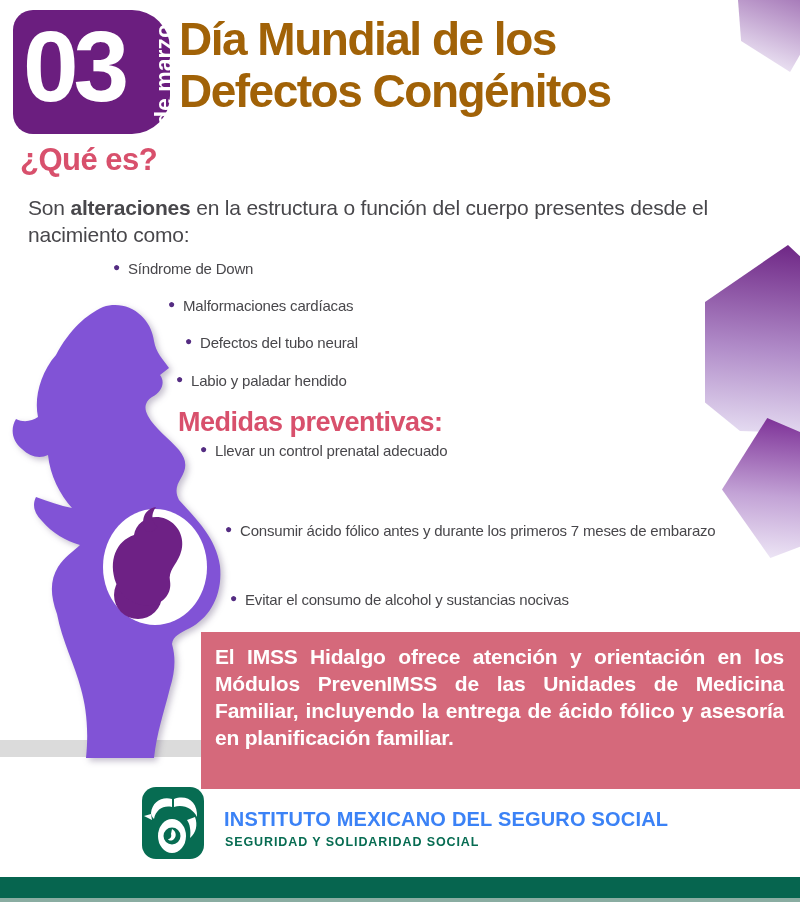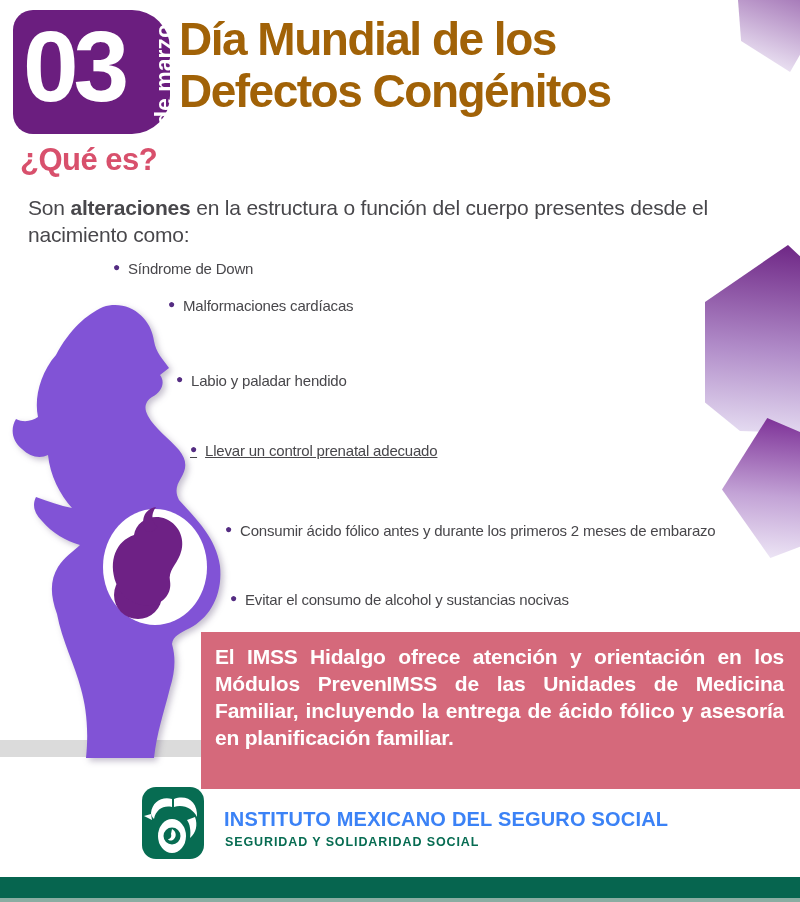--- a/index.html
+++ b/index.html
@@ -58,21 +58,21 @@
   }
   .bullet::before{
     content:"\25CF";color:#542C82;font-size:12px;padding-right:8px;
     position:relative;top:-3px;
   }
   .nw{white-space:nowrap;}
   .b1{left:113px;top:259px;}
   .b2{left:168px;top:296px;}
   .b3{left:185px;top:333px;}
   .b4{left:176px;top:371px;}
-  .p1{left:190px;top:441px;text-decoration:underline;}
+  .p1{left:200px;top:441px;}
   .p2{left:186px;top:481px;}
   .p3{left:225px;top:521px;width:552px;text-align:justify;}
   .p4{left:230px;top:582px;width:548px;text-align:justify;margin-top:8px;}
   
   .notice{
     position:absolute;left:201px;top:632px;width:599px;height:157px;
     background:#D5697B;box-sizing:border-box;padding:11px 16px 11px 14px;
     color:#fff;font-weight:bold;font-size:21px;line-height:1.29;
     text-align:justify;letter-spacing:-0.2px;z-index:3;
   }
@@ -113,24 +113,26 @@
   </div>
   <h1 class="main-title"><span>Día Mundial de los</span><br>
     <span>Defectos Congénitos</span>
   </h1>
 
   <h2 class="section-heading h-quees">¿Qué es?</h2>
   <p class="intro"><span>Son </span><b>alteraciones</b><span> en la estructura o función del cuerpo presentes desde el nacimiento como:</span></p>
 
   <div class="bullet nw b1">Síndrome de Down</div>
   <div class="bullet nw b2">Malformaciones cardíacas</div>
+  <div class="bullet nw b3">Defectos del tubo neural</div>
   <div class="bullet nw b4">Labio y paladar hendido</div>
 
+  <h2 class="section-heading h-medidas">Medidas preventivas:</h2>
   <div class="bullet nw p1">Llevar un control prenatal adecuado</div>
-  <div class="bullet p3">Consumir ácido fólico antes y durante los primeros 2 meses de embarazo</div>
+  <div class="bullet p3">Consumir ácido fólico antes y durante los primeros 7 meses de embarazo</div>
   <div class="bullet p4">Evitar el consumo de alcohol y sustancias nocivas</div>
 
   <svg class="woman" viewBox="0 0 232 463">
     <path fill="#8153D6" d="
       M103 12
       C128 4 151 22 154 46
       C156 58 163 64 169 73
       L160 80
       C166 88 161 97 152 102
       C146 106 143 112 148 121

